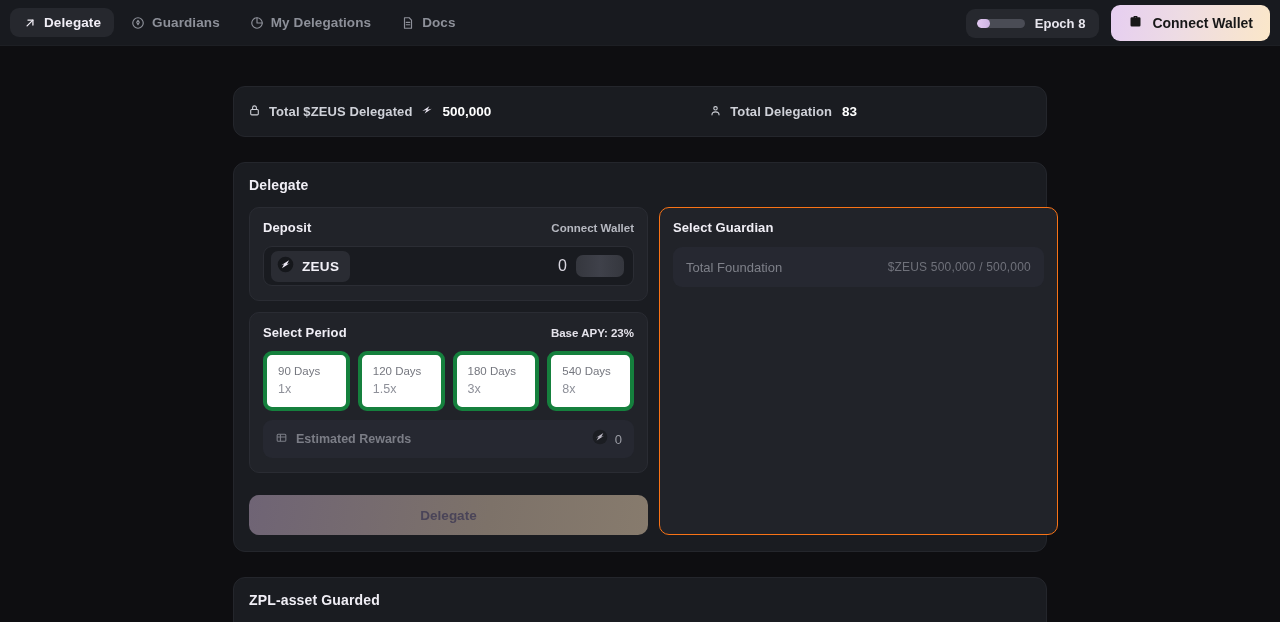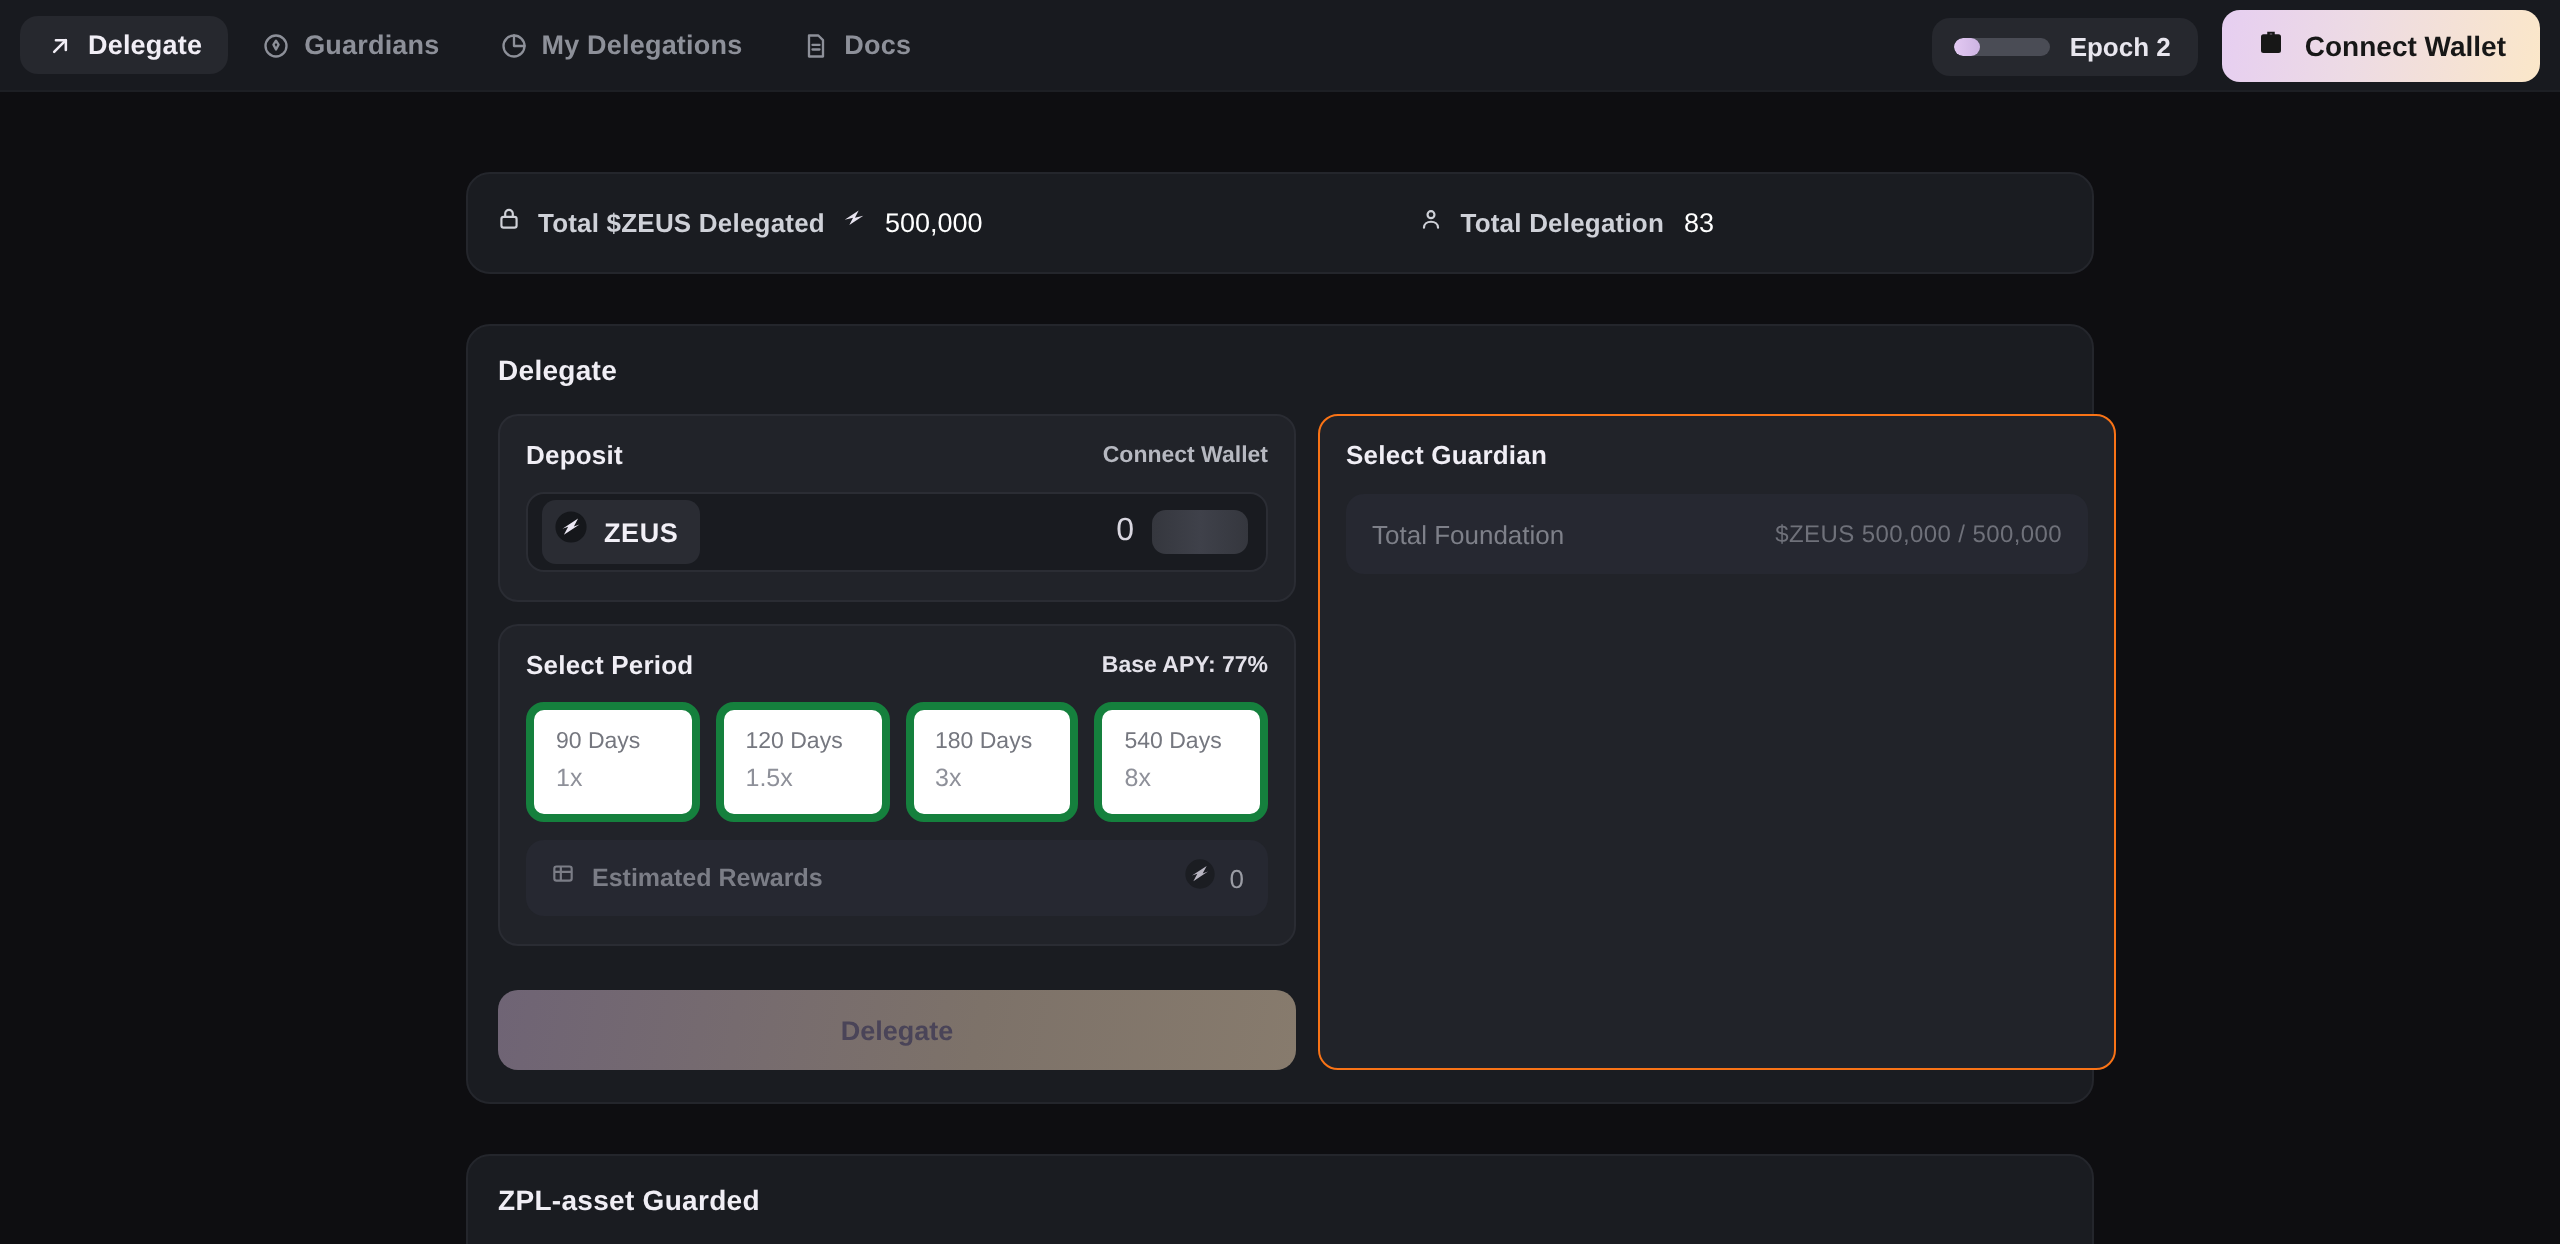--- a/index.html
+++ b/index.html
@@ -81,21 +81,21 @@
 
   
   .stats-bar {
     height: 51px;
     display: flex; align-items: center;
     padding: 0 14px;
     margin-bottom: 25px;
   }
   .stat { display: flex; align-items: center; gap: 8px; }
   .stat-label { color: #cfd1d8; font-size: 13px; font-weight: bold; letter-spacing: .1px; }
-  .stat-value { color: #ffffff; font-size: 13.5px; font-weight: normal; margin-left: 2px; }
+  .stat-value { color: #ffffff; font-size: 13.5px; font-weight: bold; margin-left: 2px; }
   .stat-sep { width: 218px; }
   .stat-token { display: flex; align-items: center; gap: 6px; }
 
   
   .delegate-panel { padding: 14px 15px 16px 15px; }
   .panel-title { color: #f0eef5; font-size: 14px; font-weight: bold; letter-spacing: .15px; }
   .delegate-grid {
     display: grid;
     grid-template-columns: 399px 399px;
     gap: 11px;
@@ -251,21 +251,21 @@
             <path d="M9 11h6M9 15h6"></path>
           </svg>
       </span>
       <span>Docs</span>
     </div>
   </div>
 
   <div class="nav-right">
     <div class="epoch-pill">
       <span class="epoch-bar"></span>
-      <span class="epoch-label">Epoch 2</span>
+      <span class="epoch-label">Epoch 8</span>
     </div>
     <button class="connect-wallet">
       <span>
         <svg width="15" height="15" viewBox="0 0 24 24" fill="currentColor">
             <path d="M9 3h6v2h3a2 2 0 0 1 2 2v11a2 2 0 0 1-2 2H6a2 2 0 0 1-2-2V7a2 2 0 0 1 2-2h3zm2 1.6v.4h2v-.4z"></path>
           </svg>
       </span>
       <span>Connect Wallet</span>
     </button>
   </div>
@@ -332,21 +332,21 @@
               <div class="deposit-right">
                 <span class="deposit-amount">0</span>
                 <span class="skeleton"></span>
               </div>
             </div>
           </div>
 
           <div class="subcard">
             <div class="subcard-head">
               <span class="subcard-title">Select Period</span>
-              <span class="subcard-note">Base APY: 77%</span>
+              <span class="subcard-note">Base APY: 23%</span>
             </div>
 
             <div class="period-grid">
               <div class="period-chip">
                 <div class="period-days">90 Days</div>
                 <div class="period-mult">1x</div>
               </div>
               <div class="period-chip">
                 <div class="period-days">120 Days</div>
                 <div class="period-mult">1.5x</div>

